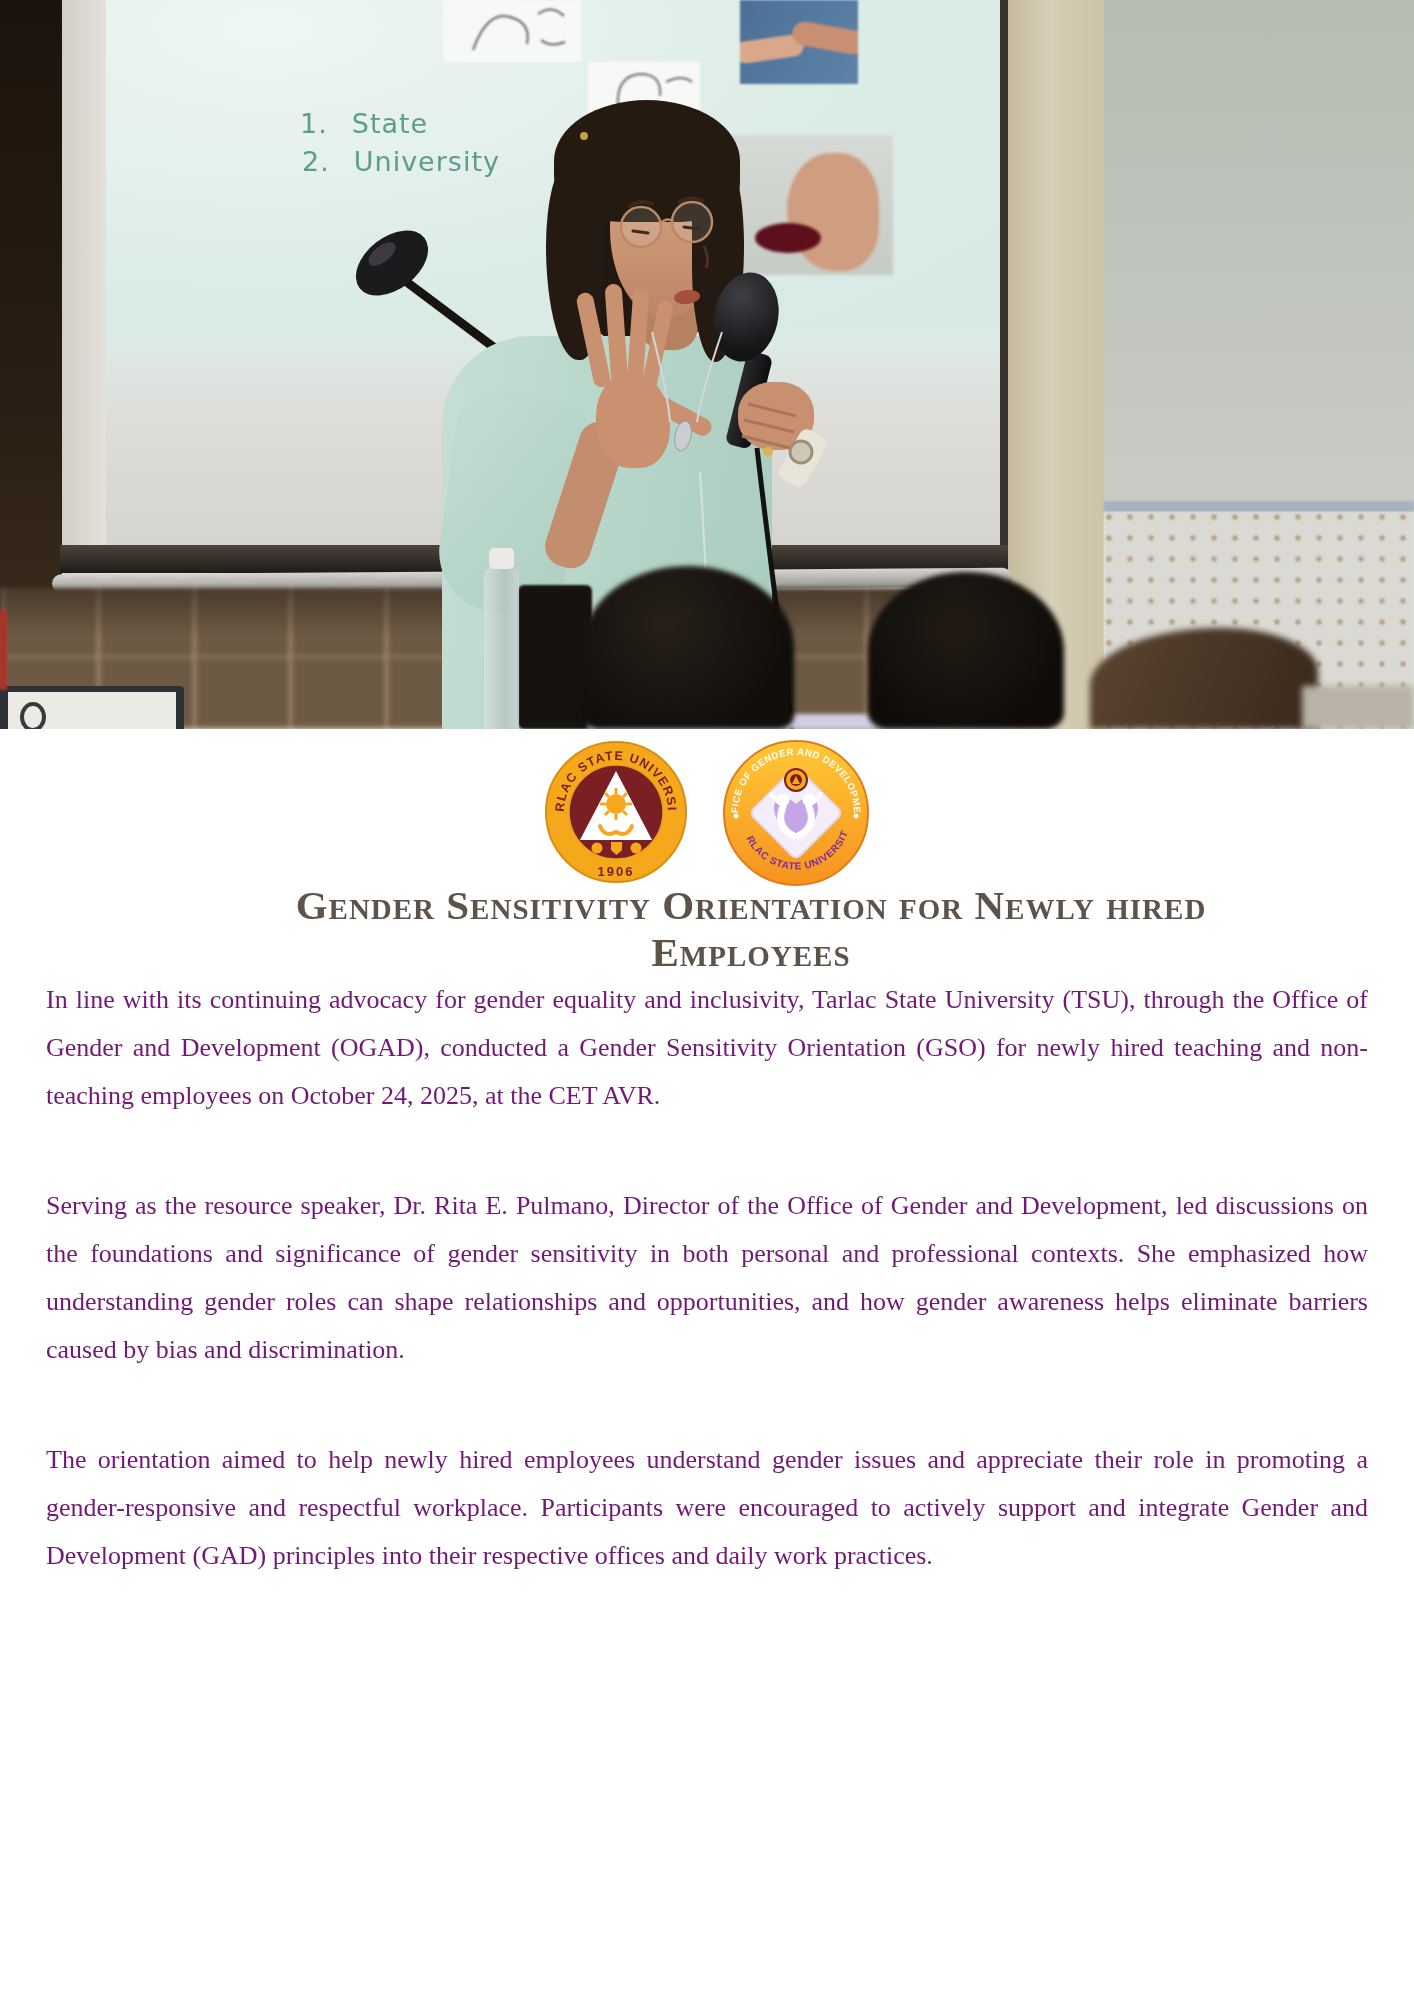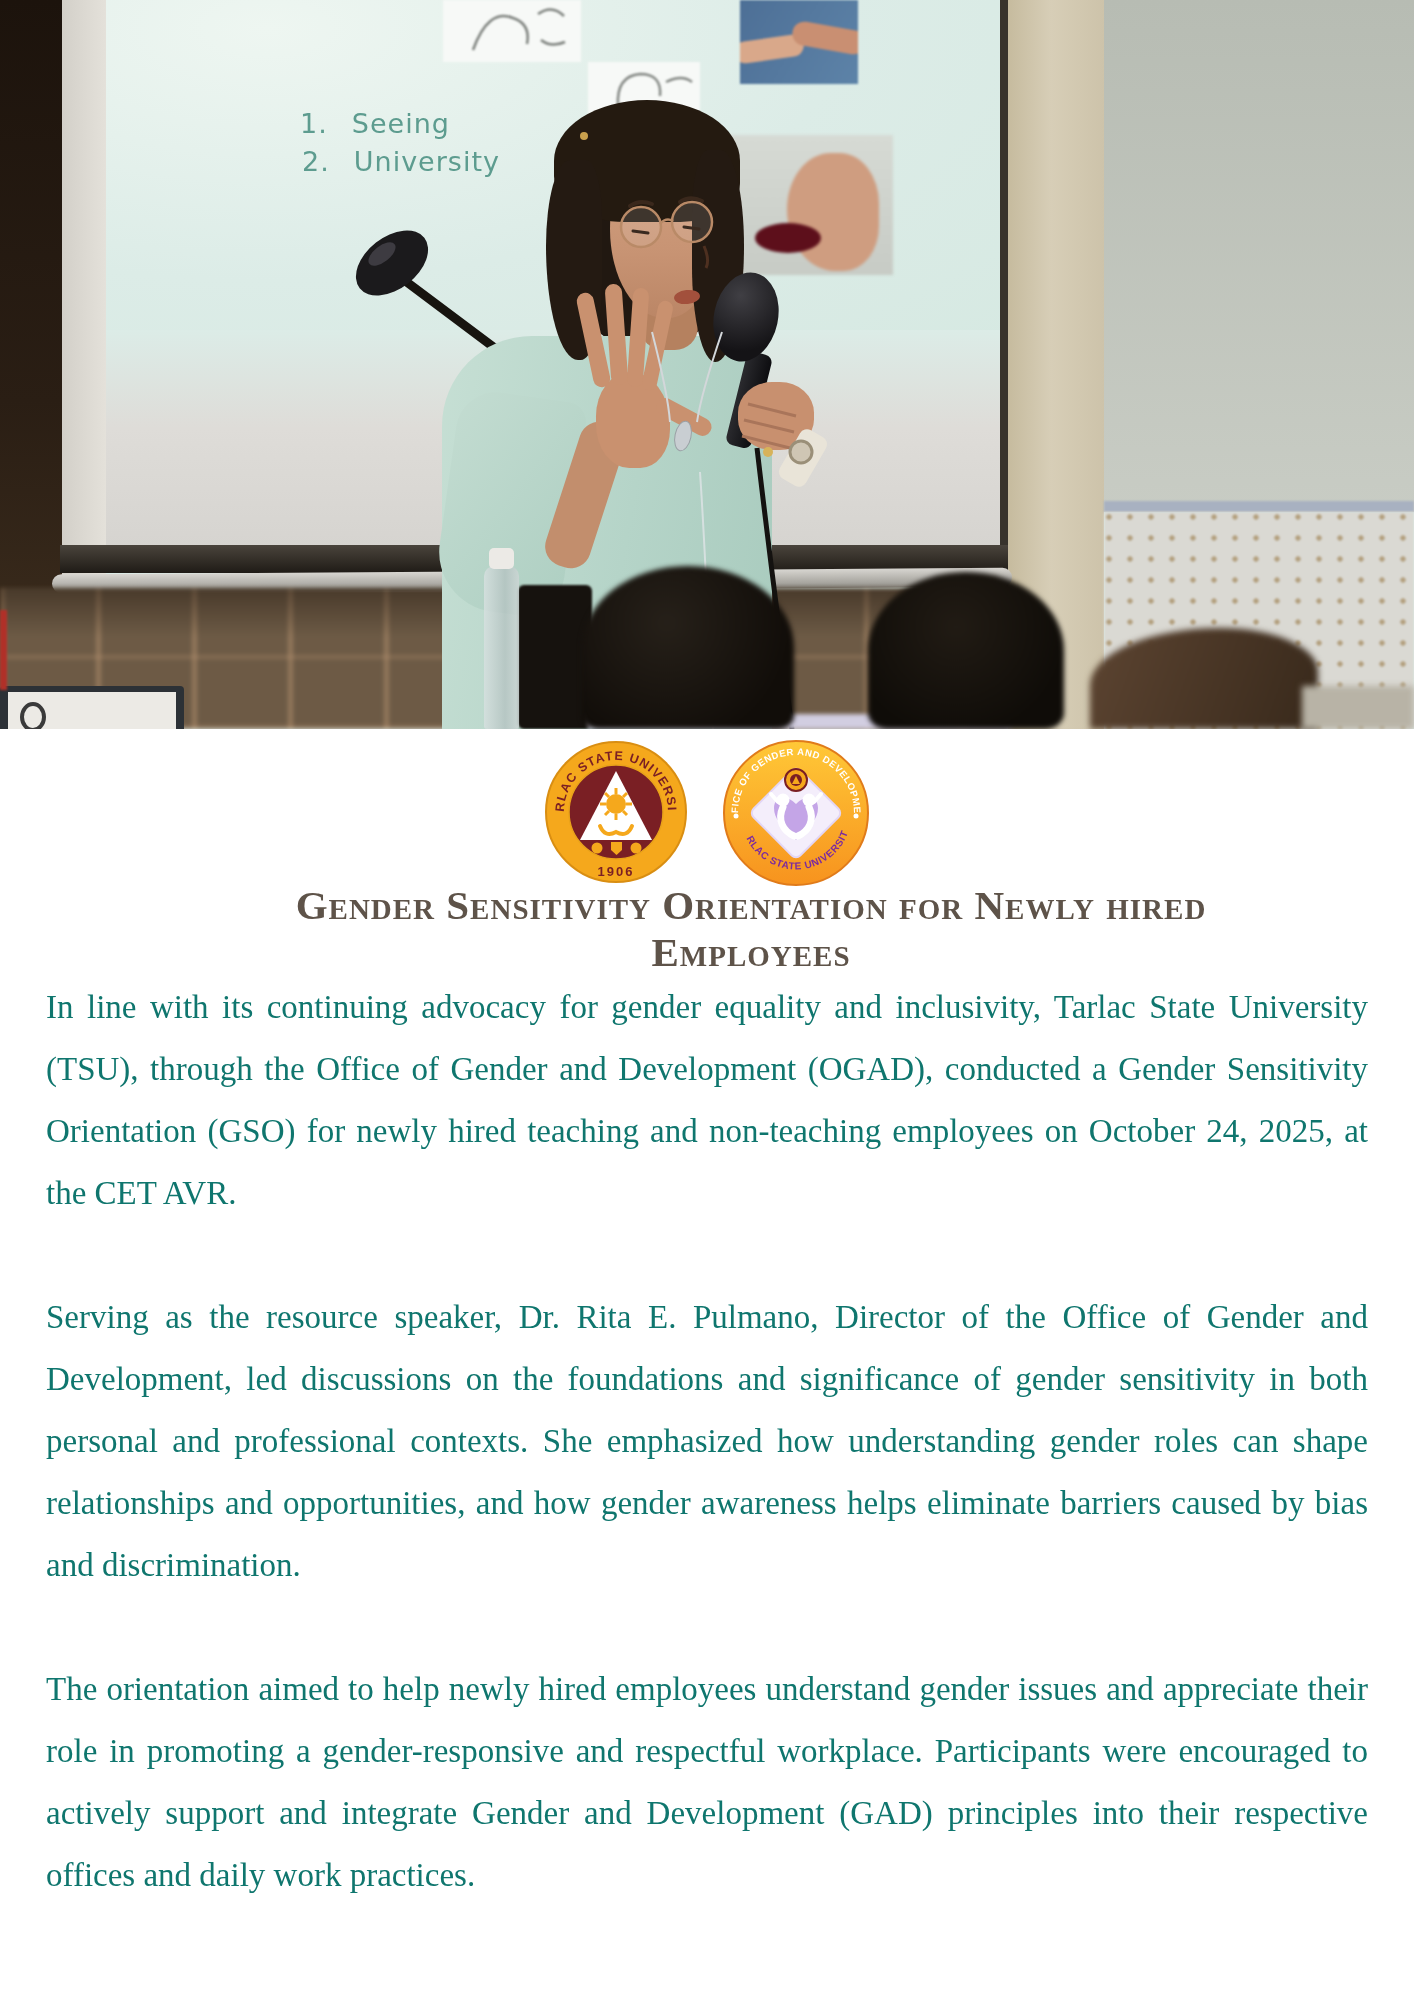--- a/index.html
+++ b/index.html
@@ -99,22 +99,22 @@
   .photo-svg{position:absolute;left:0;top:0;width:1414px;height:729px;pointer-events:none;}
 
   
   .logos{position:absolute;left:0;top:740px;width:1414px;display:flex;justify-content:center;gap:36px;}
 
   
   .title{position:absolute;left:0;top:882px;width:1414px;text-align:center;
          font-family:"Liberation Serif",serif;font-variant:small-caps;font-weight:700;
          font-size:41px;line-height:47px;color:#5e5349;letter-spacing:1px;padding-left:44px;}
   .article{position:absolute;left:46px;top:976px;width:1322px;}
-  .article p{margin:0 0 62px 0;font-size:33px;line-height:62px;text-align:justify;
-         color:#0f766e;font-family:"Liberation Serif",serif;}
+  .article p{margin:0 0 62px 0;font-size:26px;line-height:48px;text-align:justify;
+         color:#701a75;font-family:"Liberation Serif",serif;}
 </style>
 </head>
 <body>
 
 <div class="page">
 
   <div class="photo">
     <div class="abs screen-frame-left"></div>
     <div class="abs slide"></div>
     <div class="abs screen-lower"></div>
@@ -128,21 +128,21 @@
     <div class="abs img-sketch2">
       <svg width="112" height="58">
           <path d="M30,44 Q28,14 52,12 Q74,12 72,34 M78,20 q16,-8 26,0" fill="none" stroke="#858985" stroke-width="2.5"></path>
         </svg>
     </div>
     <div class="abs img-bluehands"></div>
     <div class="abs img-drink"></div>
 
     <div class="slide-line slide-line-1">
       <span>1.</span>
-      <span>Seeing</span>
+      <span>State</span>
     </div>
     <div class="slide-line slide-line-2">
       <span>2.</span>
       <span>University</span>
     </div>
 
     <div class="abs wall-dark-left"></div>
     <div class="abs wall-cream"></div>
     <div class="abs wall-gray"></div>
     <div class="abs divider-line"></div>

